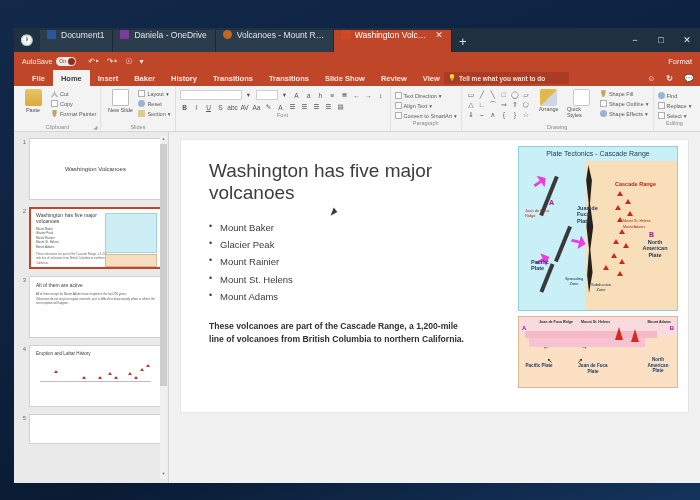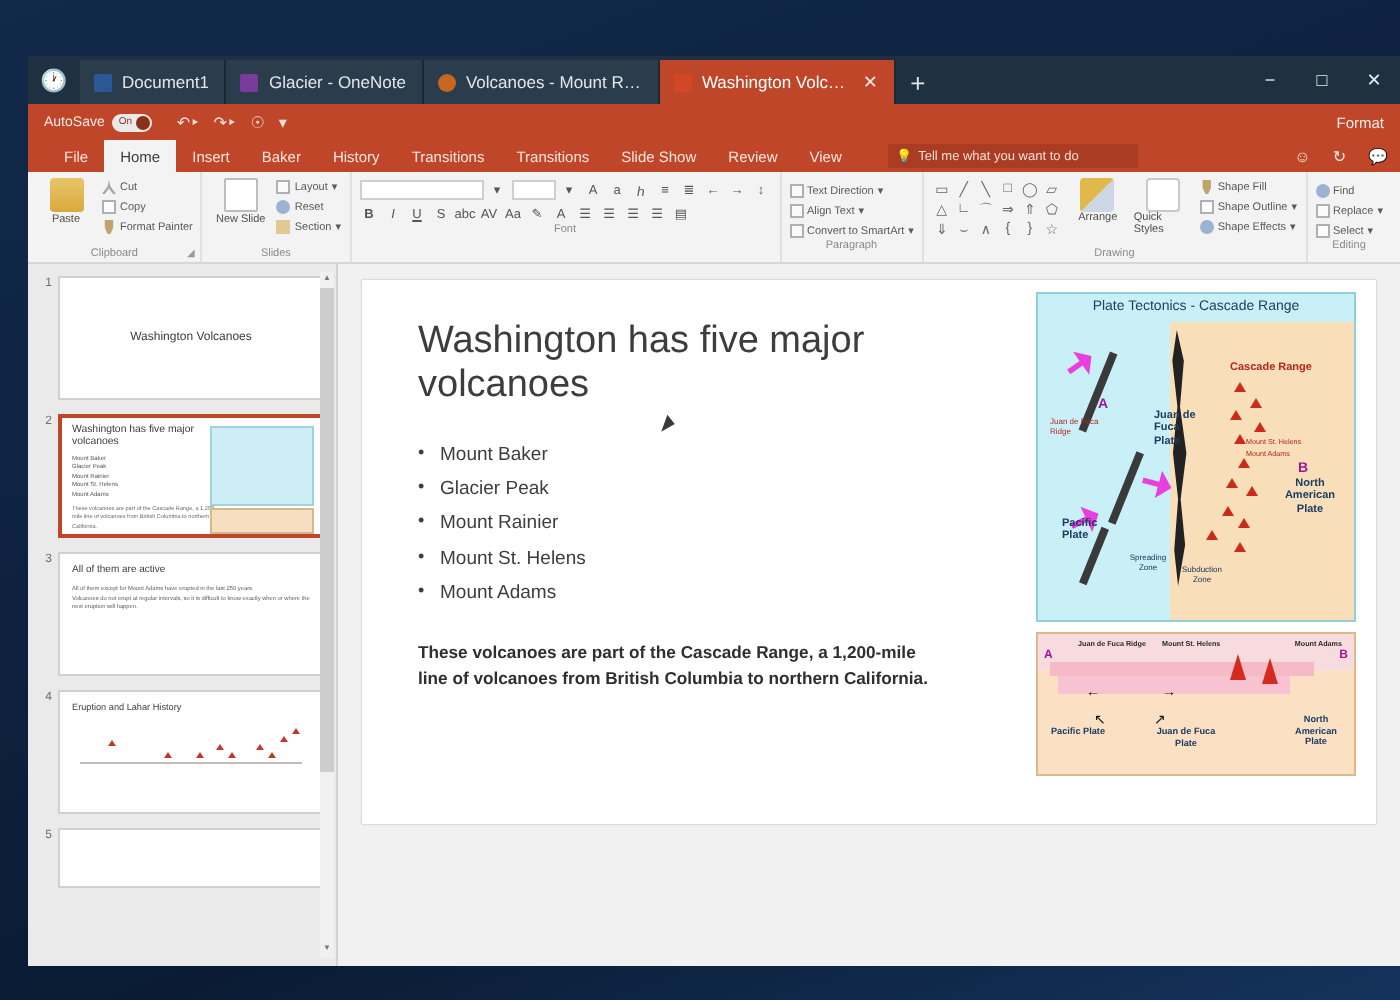--- a/index.html
+++ b/index.html
@@ -25,21 +25,21 @@
     position: relative; height: 24px;
     background: #1f3040;
     display: flex; align-items: flex-end;
   }
   .tab-history {
     width: 26px; height: 24px; display: flex;
     align-items: center; justify-content: center;
     color: #d8dde3; font-size: 11px;
   }
   .tab {
-    height: 22px; display: flex; align-items: center;
+    height: 22px; display: flex; align-items: flex-start;
     gap: 5px; padding: 0 8px 0 7px;
     background: #2b3c4d; color: #e2e6ea;
     font-size: 8.5px; white-space: nowrap;
     border-right: 1px solid #1a2836;
     max-width: 118px; overflow: hidden;
     position: relative;
   }
   .tab.active { background: #c0462a; color: #fff; }
   .tab .tico {
     width: 9px; height: 9px; border-radius: 1px;
@@ -89,20 +89,21 @@
   .doc-title {
     position: absolute; left: 0; right: 0; text-align: center;
     font-size: 7.5px; pointer-events: none;
   }
   .user-name { margin-left: auto; font-size: 7.5px; }
   
   .ribbon-tabs {
     height: 16px; background: #c0462a;
     display: flex; align-items: stretch; padding-left: 10px;
     position: relative;
+    font-weight: bold;
   }
   .rtab {
     padding: 0 8px; display: flex; align-items: center;
     font-size: 7.5px; color: #fae6e0; white-space: nowrap;
   }
   .rtab.active { background: #f3f3f3; color: #3b3b3b; }
   .tellme {
     position: absolute; left: 430px; top: 2px;
     width: 125px; height: 12px; background: #a93c22;
     border-radius: 1px; display: flex; align-items: center;
@@ -325,21 +326,21 @@
 
     <div class="tabstrip">
       <div class="tab-history">🕐</div>
 
       <div class="tab">
         <span class="tico word"></span>
         <span class="tlabel">Document1</span>
       </div>
       <div class="tab">
         <span class="tico onenote"></span>
-        <span class="tlabel">Glacier - OneNote</span>
+        <span class="tlabel">Daniela - OneDrive</span>
       </div>
       <div class="tab">
         <span class="tico globe"></span>
         <span class="tlabel">Volcanoes - Mount Rainie</span>
       </div>
       <div class="tab active">
         <span class="tico ppt"></span>
         <span class="tlabel">Washington Volcanoe</span>
         <span class="tclose">✕</span>
       </div>

